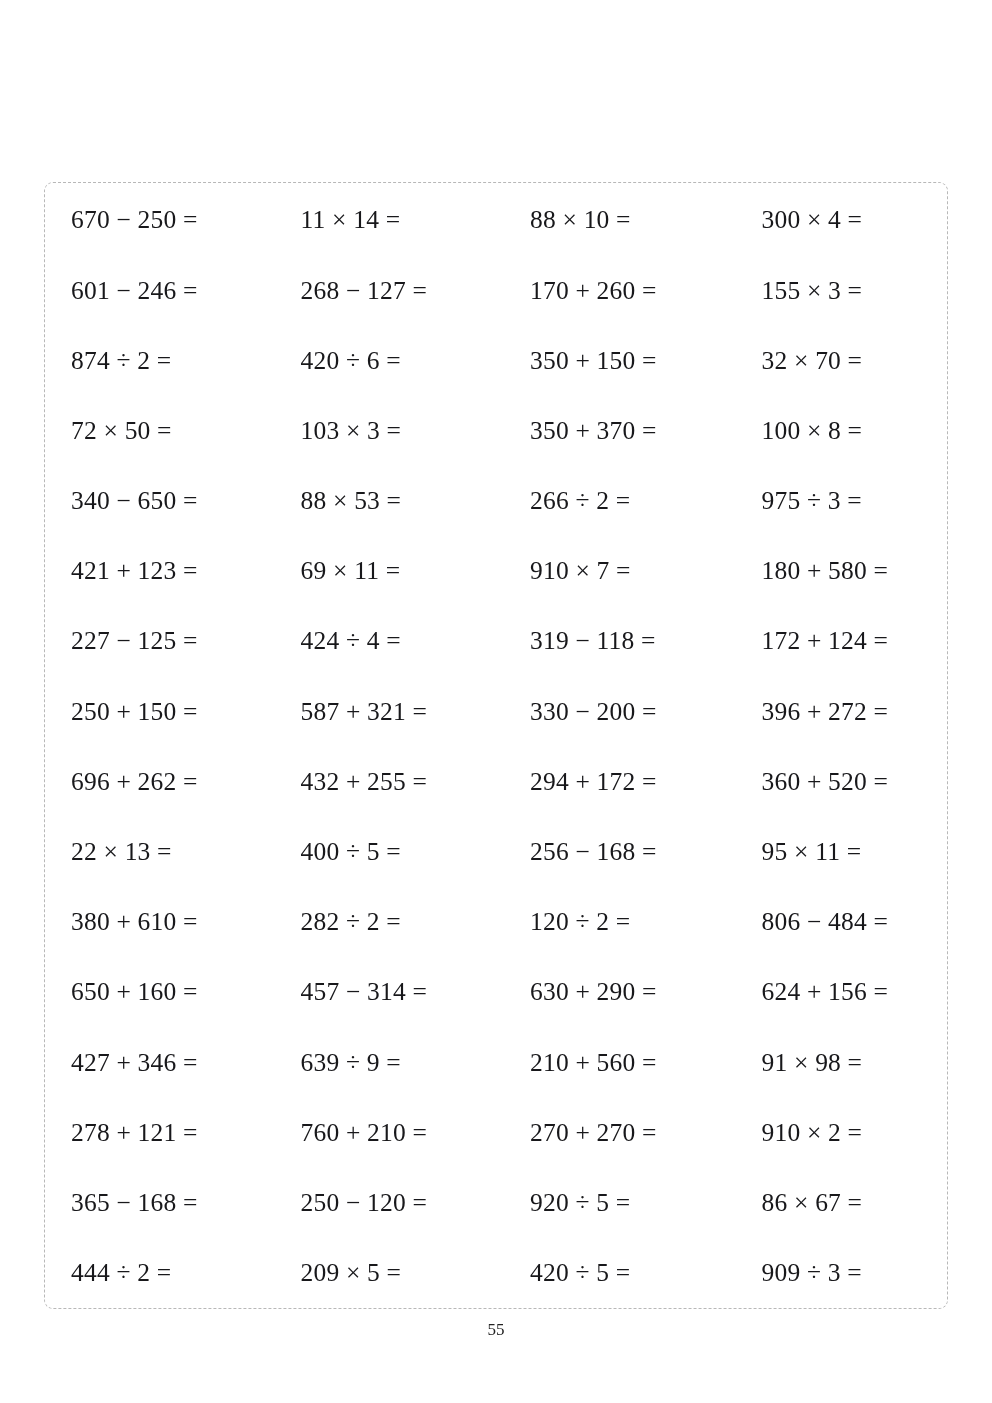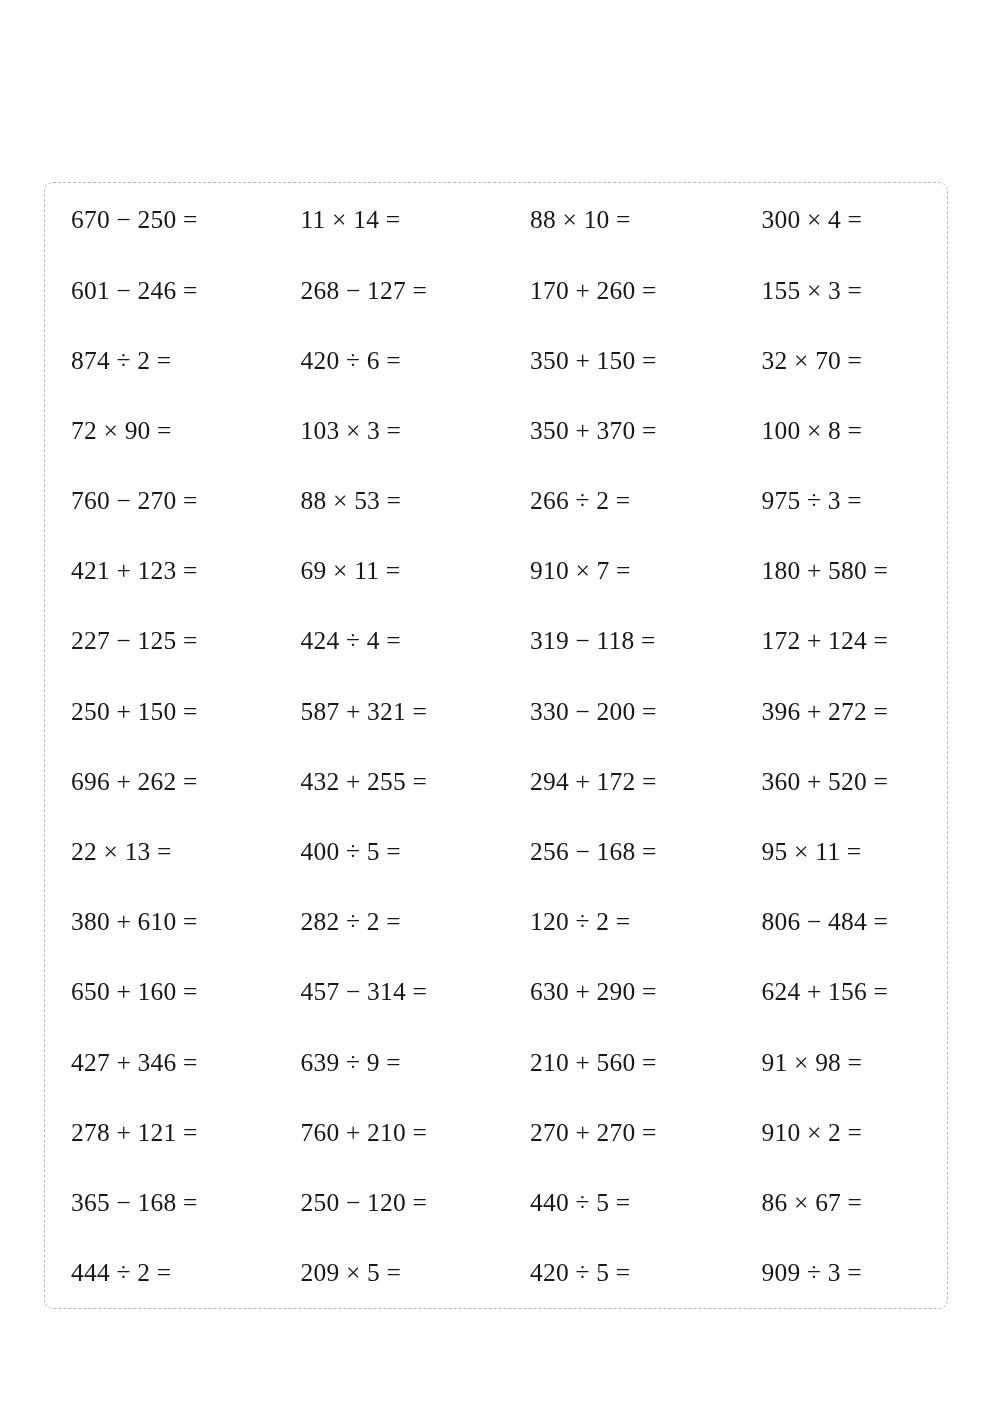--- a/index.html
+++ b/index.html
@@ -87,25 +87,25 @@
         <div class="problem">88 × 10 =</div>
         <div class="problem">300 × 4 =</div>
         <div class="problem">601 − 246 =</div>
         <div class="problem">268 − 127 =</div>
         <div class="problem">170 + 260 =</div>
         <div class="problem">155 × 3 =</div>
         <div class="problem">874 ÷ 2 =</div>
         <div class="problem">420 ÷ 6 =</div>
         <div class="problem">350 + 150 =</div>
         <div class="problem">32 × 70 =</div>
-        <div class="problem">72 × 90 =</div>
+        <div class="problem">72 × 50 =</div>
         <div class="problem">103 × 3 =</div>
         <div class="problem">350 + 370 =</div>
         <div class="problem">100 × 8 =</div>
-        <div class="problem">760 − 270 =</div>
+        <div class="problem">340 − 650 =</div>
         <div class="problem">88 × 53 =</div>
         <div class="problem">266 ÷ 2 =</div>
         <div class="problem">975 ÷ 3 =</div>
         <div class="problem">421 + 123 =</div>
         <div class="problem">69 × 11 =</div>
         <div class="problem">910 × 7 =</div>
         <div class="problem">180 + 580 =</div>
         <div class="problem">227 − 125 =</div>
         <div class="problem">424 ÷ 4 =</div>
         <div class="problem">319 − 118 =</div>
@@ -133,23 +133,24 @@
         <div class="problem">427 + 346 =</div>
         <div class="problem">639 ÷ 9 =</div>
         <div class="problem">210 + 560 =</div>
         <div class="problem">91 × 98 =</div>
         <div class="problem">278 + 121 =</div>
         <div class="problem">760 + 210 =</div>
         <div class="problem">270 + 270 =</div>
         <div class="problem">910 × 2 =</div>
         <div class="problem">365 − 168 =</div>
         <div class="problem">250 − 120 =</div>
-        <div class="problem">440 ÷ 5 =</div>
+        <div class="problem">920 ÷ 5 =</div>
         <div class="problem">86 × 67 =</div>
         <div class="problem">444 ÷ 2 =</div>
         <div class="problem">209 × 5 =</div>
         <div class="problem">420 ÷ 5 =</div>
         <div class="problem">909 ÷ 3 =</div>
       </div>
   </div>
 
+  <div class="page-number">55</div>
 
 </div>
 
 </body></html>

